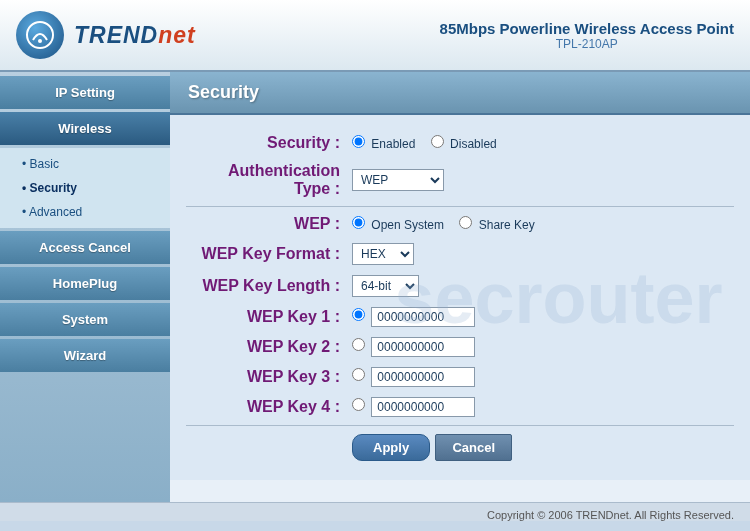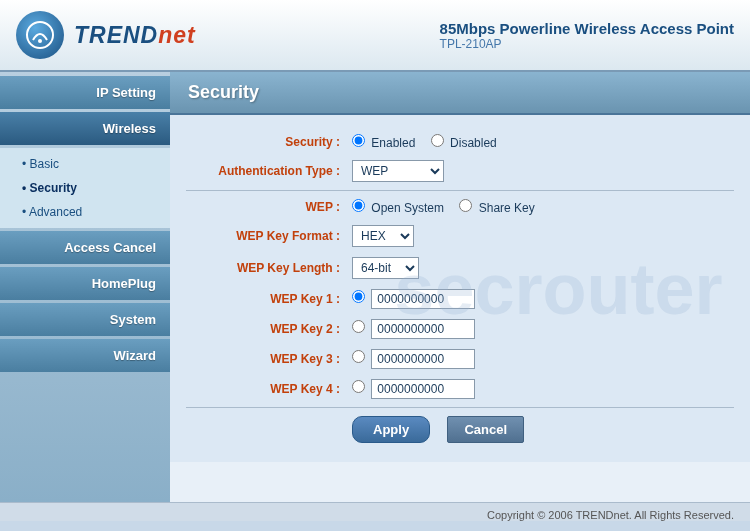--- a/index.html
+++ b/index.html
@@ -42,21 +42,21 @@
     }
     #brand-name {
       font-size: 23px;
       font-weight: bold;
       color: #1a4f80;
       letter-spacing: 1px;
       font-style: italic;
     }
     #brand-name span.accent { color: #d04020; }
     #device-info {
-      text-align: left;
+      text-align: center;
     }
     #device-title {
       font-size: 15px;
       font-weight: bold;
       color: #1a4f80;
     }
     #device-model {
       font-size: 12px;
       color: #4477aa;
     }
@@ -76,21 +76,21 @@
     }
     .nav-btn {
       display: block;
       width: 100%;
       padding: 9px 14px;
       background: linear-gradient(to bottom, #6a9ec0, #4a7ea0);
       color: #ffffff;
       font-size: 13px;
       font-weight: bold;
       border: none;
-      text-align: right;
+      text-align: center;
       cursor: pointer;
       margin-bottom: 3px;
       text-shadow: 0 1px 1px rgba(0,0,0,0.3);
     }
     .nav-btn.active { background: linear-gradient(to bottom, #4a80a8, #2a5a80); }
 
     .nav-submenu {
       background: #d0e4f0;
       padding: 4px 0;
       margin-bottom: 3px;
@@ -132,23 +132,23 @@
       width: 100%;
       border-collapse: collapse;
     }
     .form-table td {
       padding: 5px 6px;
       vertical-align: middle;
     }
     .form-label {
       text-align: right;
       font-weight: bold;
-      color: #c2410c;
+      color: #701a75;
       width: 160px;
-      font-size: 12px;
+      font-size: 16px;
       padding-right: 8px;
     }
     .form-value {
       color: #1a3a5a;
       font-size: 12px;
     }
 
     
     #wep-section {
       position: relative;
@@ -211,21 +211,21 @@
     }
     .btn-cancel {
       padding: 5px 16px;
       background: linear-gradient(to bottom, #7090b0, #507090);
       color: white;
       border: 1px solid #406080;
       font-size: 13px;
       font-weight: bold;
       cursor: pointer;
       border-radius: 2px;
-      margin-left: 14px;
+      margin-left: 2px;
     }
 
     
     #footer {
       background: #d0dce8;
       text-align: right;
       padding: 6px 16px;
       font-size: 11px;
       color: #555;
       border-top: 1px solid #aabbcc;

